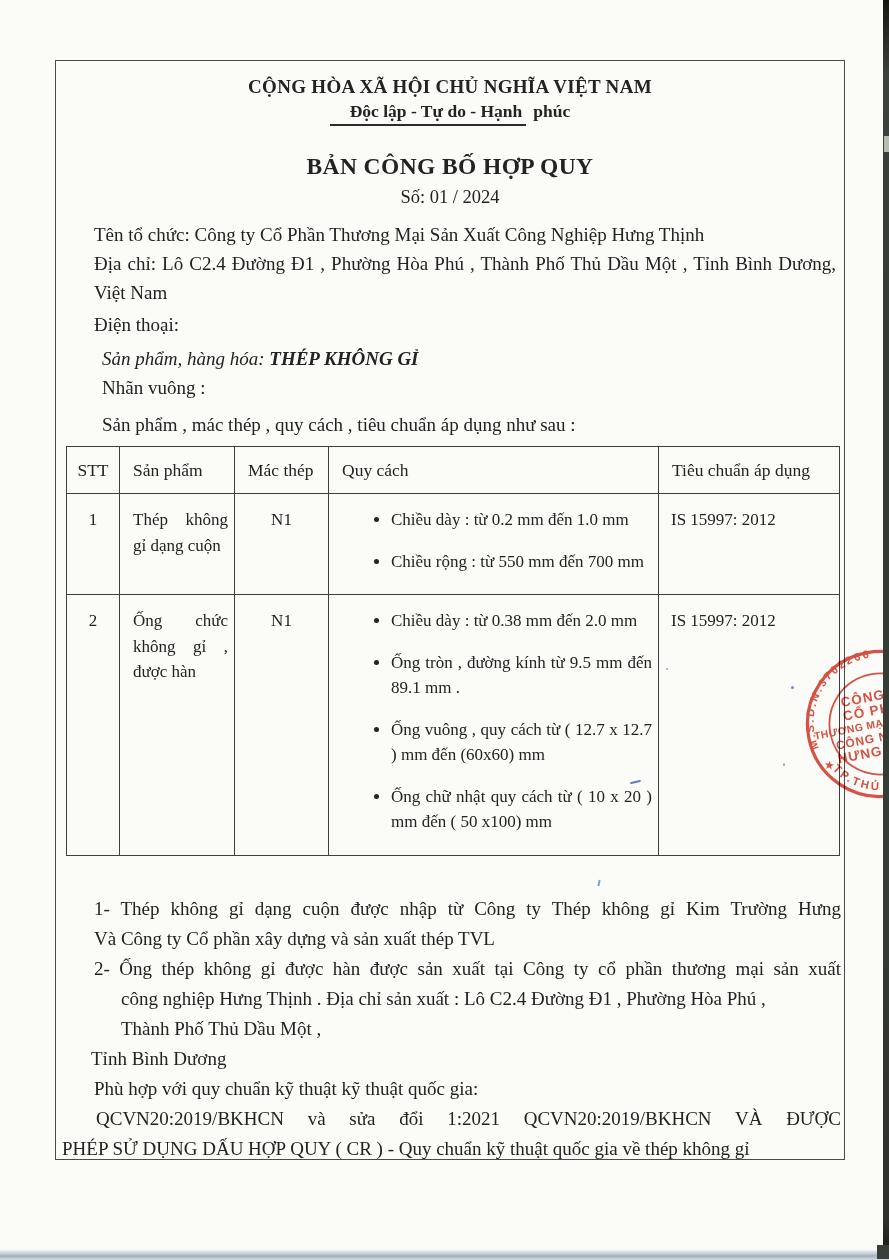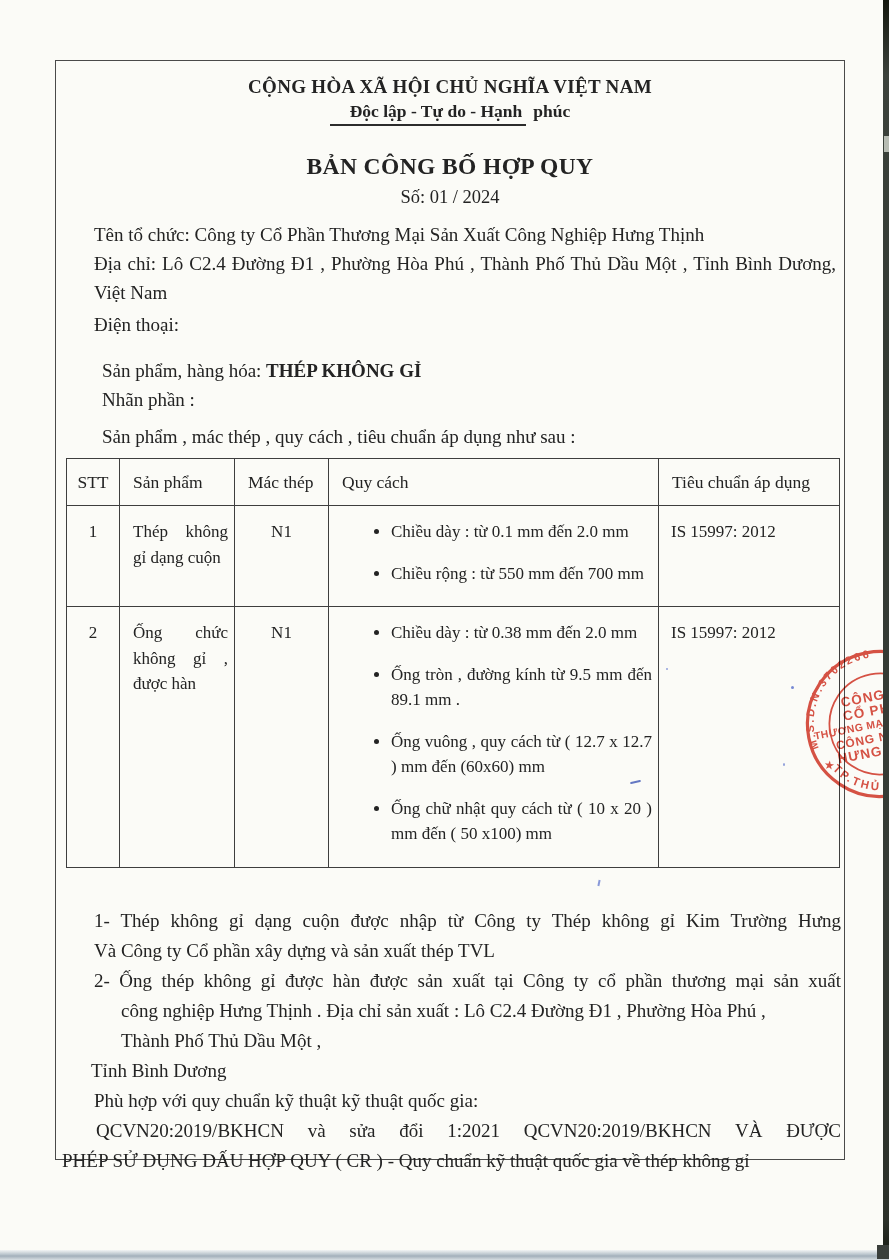--- a/index.html
+++ b/index.html
@@ -17,21 +17,21 @@
   .nat-line2{margin-top:3px;text-align:center;font-weight:bold;font-size:17.5px;}
   .nat-line2 .underlined{border-bottom:2.5px solid #2c2c2c;padding:0 4px 2px 20px;display:inline-block;}
   .nat-line2 .tail{padding-left:7px;}
   .doc-title{margin-top:27px;text-align:center;font-weight:bold;font-size:23.5px;letter-spacing:.4px;}
   .doc-number{margin-top:7px;text-align:center;font-size:18.5px;}
   .org-block{margin:12px 8px 0 38px;font-size:19px;line-height:29px;}
   .org-block p{margin:0;}
   .org-address{text-align:justify;text-align-last:left;}
   .phone-line{margin-top:3px !important;}
   .indent2{margin-left:46px;margin-right:8px;font-size:19px;line-height:29px;}
-  .product-line{margin-top:17px;}
+  .product-line{margin-top:5px;font-style:italic;}
   .brand-line{margin-top:0;}
   .intro-line{margin-top:8px;}
   .product-line b{font-weight:bold;}
   table.spec{
     margin:7px 0 0 10px;border-collapse:collapse;table-layout:fixed;width:773px;
     font-size:17px;line-height:1.5;
   }
   table.spec th,table.spec td{border:1.7px solid #3e3e3e;box-sizing:border-box;}
   table.spec th{font-weight:normal;text-align:left;padding:10px 4px 10px 13px;font-size:17.5px;}
   table.spec th.c{text-align:center;padding:10px 2px;}
@@ -91,21 +91,21 @@
   <div class="org-block">
     <p class="org-name">Tên tổ chức: Công ty Cổ Phần Thương Mại Sản Xuất Công Nghiệp Hưng Thịnh</p>
     <p class="org-address">Địa chỉ: Lô C2.4 Đường Đ1 , Phường Hòa Phú , Thành Phố Thủ Dầu Một , Tỉnh Bình Dương, Việt Nam</p>
     <p class="phone-line">Điện thoại:</p>
   </div>
 
   <div class="indent2 product-line">
     <span>Sản phẩm, hàng hóa: </span><b>THÉP KHÔNG GỈ</b>
   </div>
 
-  <div class="indent2 brand-line">Nhãn phần :</div>
+  <div class="indent2 brand-line">Nhãn vuông :</div>
 
   <div class="indent2 intro-line">Sản phẩm , mác thép , quy cách , tiêu chuẩn áp dụng như sau :</div>
 
   <table class="spec">
     <colgroup>
       <col style="width:53px">
         <col style="width:115px">
         <col style="width:94px">
         <col style="width:330px">
         <col style="width:181px">
@@ -119,21 +119,21 @@
         <th>Tiêu chuẩn áp dụng</th>
       </tr>
     </thead>
     <tbody>
       <tr>
         <td class="stt">1</td>
         <td class="product">Thép không gỉ dạng cuộn</td>
         <td class="grade">N1</td>
         <td class="specs">
           <ul>
-            <li>Chiều dày : từ 0.1 mm đến 2.0 mm</li>
+            <li>Chiều dày : từ 0.2 mm đến 1.0 mm</li>
             <li>Chiều rộng : từ 550 mm đến 700 mm</li>
           </ul>
         </td>
         <td class="standard">IS 15997: 2012</td>
       </tr>
       <tr>
         <td class="stt">2</td>
         <td class="product">Ống chức không gỉ , được hàn</td>
         <td class="grade">N1</td>
         <td class="specs">

